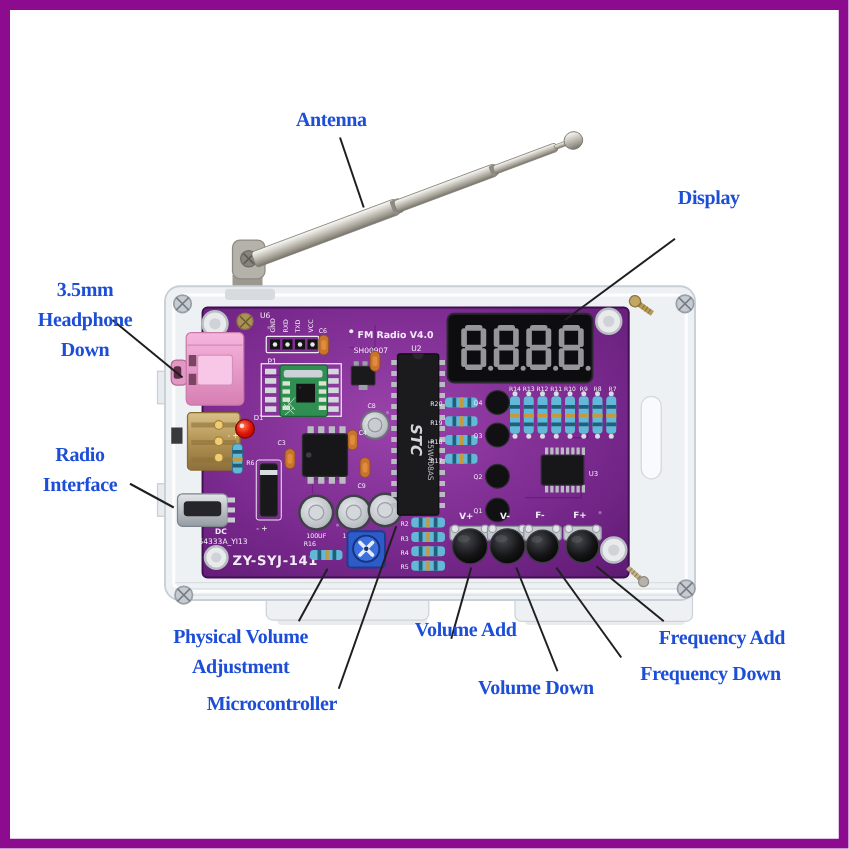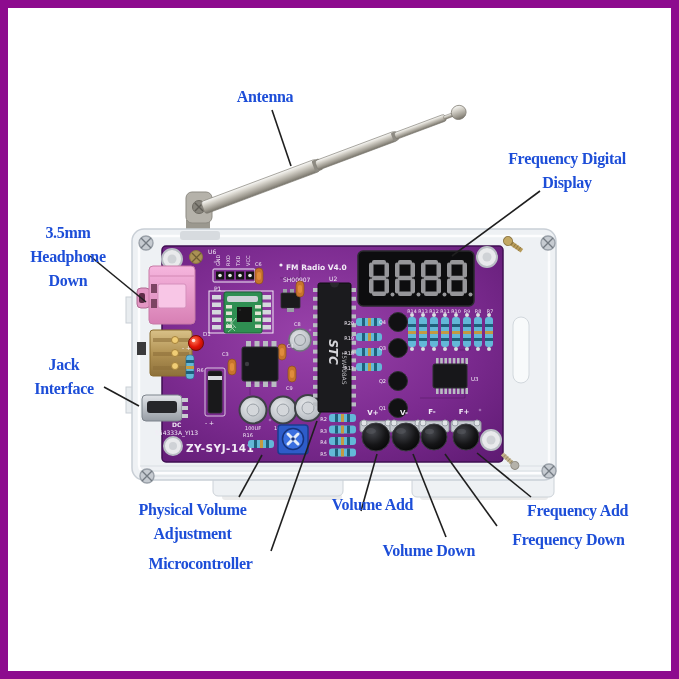--- a/index.html
+++ b/index.html
@@ -586,37 +586,36 @@
       <line x1="413" y1="454" x2="446" y2="537"></line>
       <line x1="445" y1="454" x2="497" y2="526"></line>
       <line x1="477" y1="453" x2="531" y2="497"></line>
     </g>
   </svg>
 
   <div class="ann" style="left:200px;top:85px;width:130px;">
     <div>Antenna</div>
   </div>
   <div class="ann" style="left:478px;top:147px;width:178px;">
-    <div>Frequency Digital</div>
     <div>Display</div>
   </div>
   <div class="ann" style="left:2px;top:221px;width:132px;">
     <div>3.5mm</div>
     <div>Headphone</div>
     <div>Down</div>
   </div>
   <div class="ann" style="left:0px;top:353px;width:128px;">
-    <div>Jack</div>
+    <div>Radio</div>
     <div>Interface</div>
   </div>
   <div class="ann" style="left:105px;top:498px;width:175px;">
     <div>Physical Volume</div>
     <div>Adjustment</div>
   </div>
-  <div class="ann" style="left:113px;top:552px;width:175px;">
+  <div class="ann" style="left:130px;top:552px;width:175px;">
     <div>Microcontroller</div>
   </div>
   <div class="ann" style="left:310px;top:493px;width:125px;">
     <div>Volume Add</div>
   </div>
   <div class="ann" style="left:335px;top:539px;width:140px;text-align:right;">
     <div>Volume Down</div>
   </div>
   <div class="ann" style="left:486px;top:528px;width:165px;">
     <div>Frequency Down</div>

